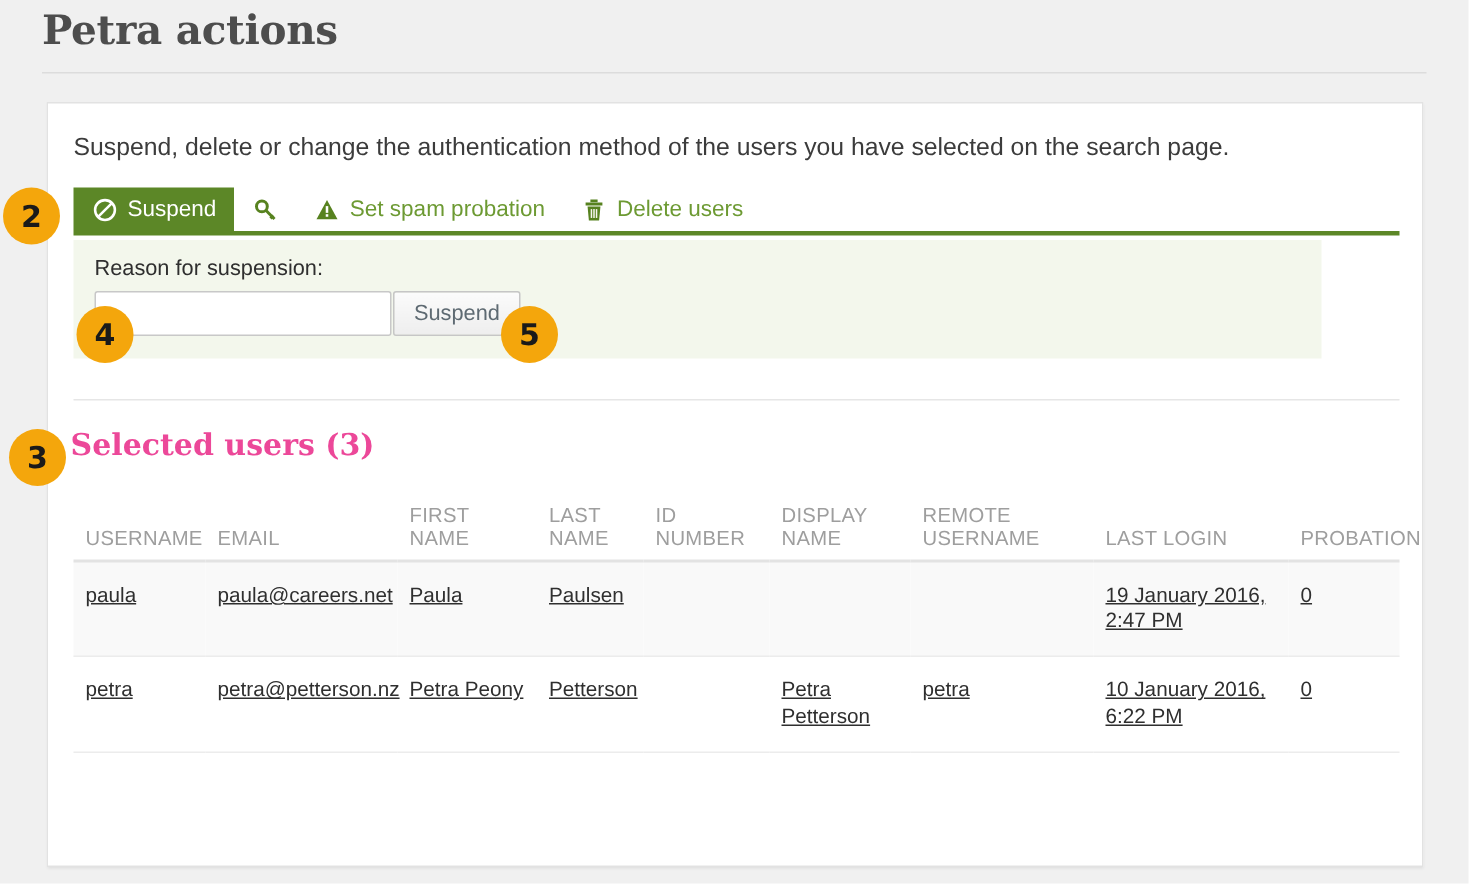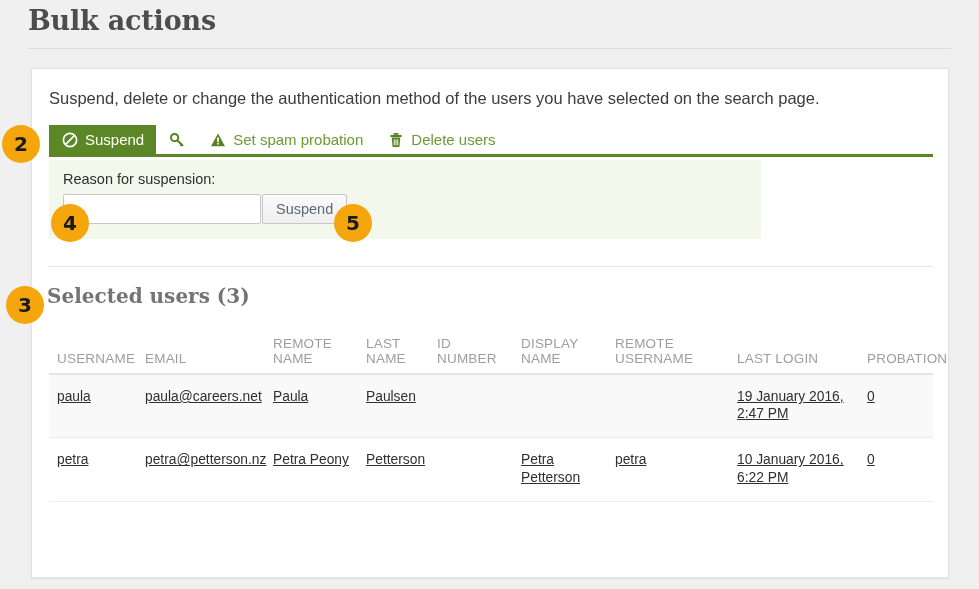--- a/index.html
+++ b/index.html
@@ -92,21 +92,21 @@
     height: 17px;
     flex: none;
   }
   .tab .ticon svg { display: block; }
 
   
   #formstrip {
     position: absolute;
     left: 17px;
     top: 91px;
-    width: 712px;
+    width: 832px;
     height: 79px;
     background: #f3f7ec;
     box-sizing: border-box;
   }
   #reason-label {
     position: absolute;
     left: 14px;
     top: 11px;
     font-size: 14.5px;
     color: #2f2f2f;
@@ -154,21 +154,21 @@
   }
 
   
   #selected-heading {
     position: absolute;
     left: 15px;
     top: 215px;
     font-family: "DejaVu Serif", "Liberation Serif", serif;
     font-size: 20px;
     font-weight: bold;
-    color: #737373;
+    color: #ec4899;
   }
 
   
   #users-table {
     position: absolute;
     left: 17px;
     top: 257px;
     width: 884px;
     border-collapse: collapse;
     font-size: 13.8px;
@@ -226,21 +226,21 @@
     line-height: 1;
   }
   #badge-2 { left: 2px;   top: 125px; }
   #badge-3 { left: 6px;   top: 286px; }
   #badge-4 { left: 51px;  top: 204px; }
   #badge-5 { left: 334px; top: 204px; }
 </style>
 </head>
 <body>
 
-<div id="page-heading">Bulk actions</div>
+<div id="page-heading">Petra actions</div>
 <div id="heading-rule"></div>
 
 <div id="panel">
 
   <div id="intro-text">Suspend, delete or change the authentication method of the users you have selected on the search page.</div>
 
   <div id="tabbar">
 
     <div class="tab active">
       <span class="ticon">
@@ -297,21 +297,21 @@
 
   <div id="section-rule"></div>
 
   <div id="selected-heading">Selected users (3)</div>
 
   <table id="users-table">
     <thead>
       <tr>
         <th class="c-username">USERNAME</th>
         <th class="c-email">EMAIL</th>
-        <th class="c-first">REMOTE NAME</th>
+        <th class="c-first">FIRST NAME</th>
         <th class="c-last">LAST NAME</th>
         <th class="c-idnum">ID NUMBER</th>
         <th class="c-display">DISPLAY NAME</th>
         <th class="c-remote">REMOTE USERNAME</th>
         <th class="c-lastlog">LAST LOGIN</th>
         <th class="c-prob">PROBATION</th>
       </tr>
     </thead>
     <tbody>
       <tr>

